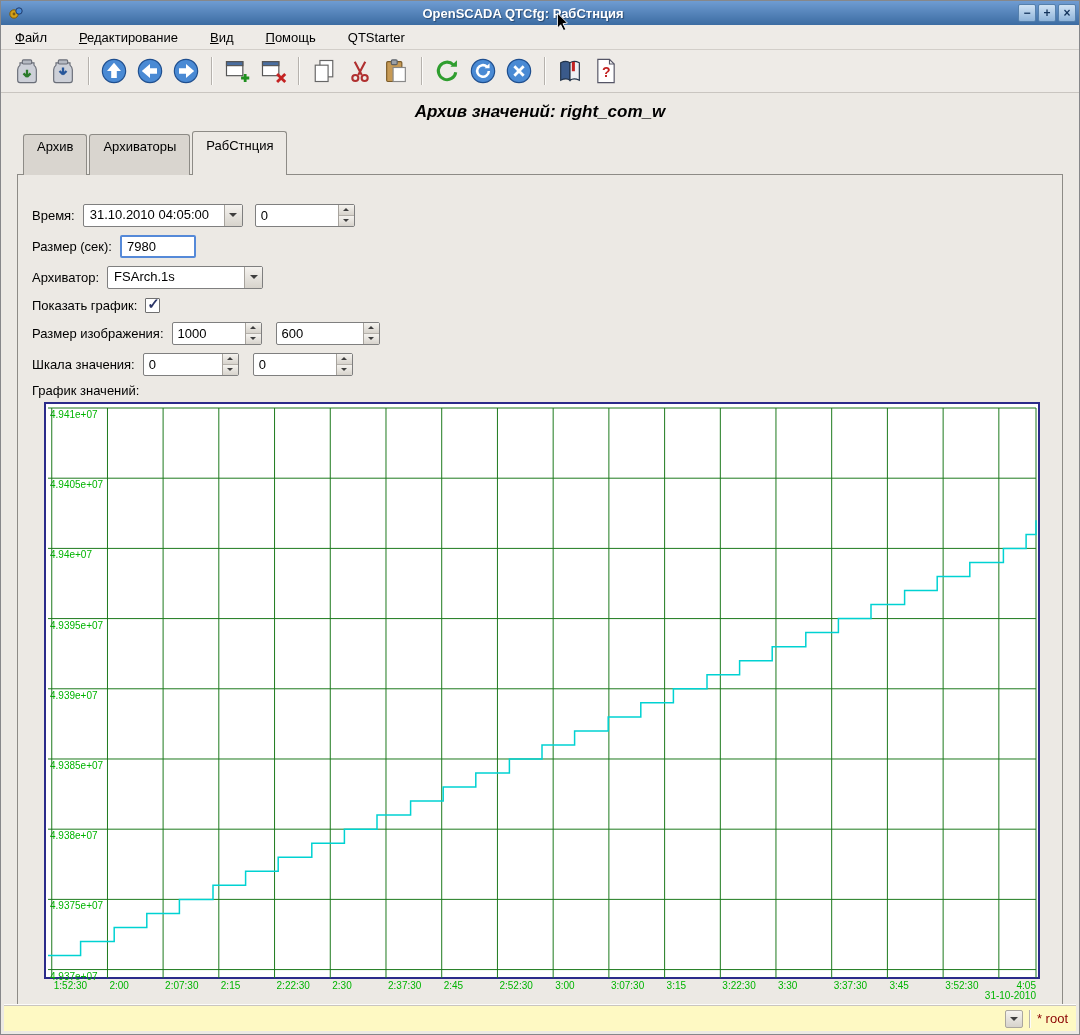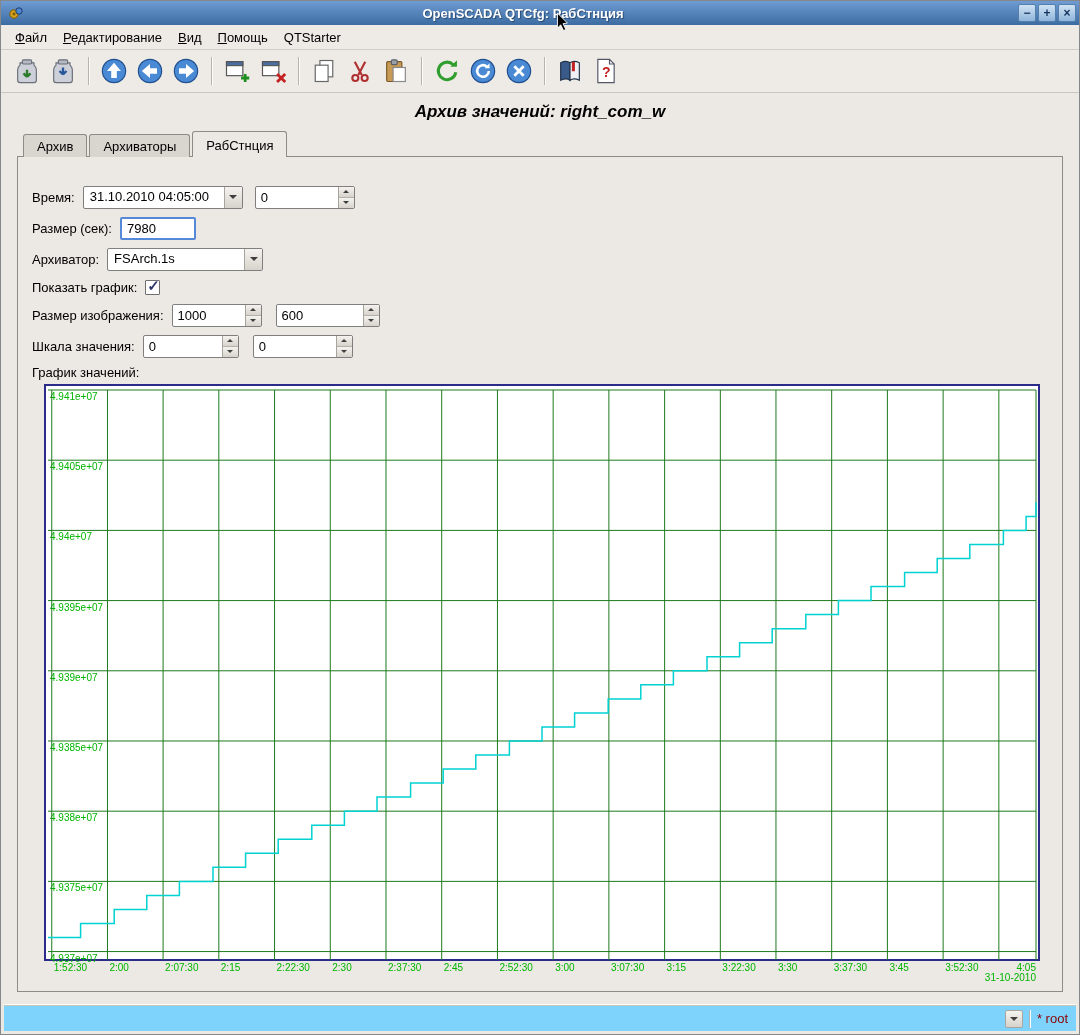--- a/index.html
+++ b/index.html
@@ -27,21 +27,21 @@
     background:linear-gradient(#cfe2f4,#8fb4da);
     border:1px solid #5580ac; border-radius:2px;
     color:#13335c; font-size:12px; font-weight:bold;
     display:flex; align-items:center; justify-content:center; cursor:default;
   }
 
   
   .menubar {
     height:25px; flex:0 0 25px;
     background:#eeebe7; border-bottom:1px solid #d2cec9;
-    display:flex; align-items:center; padding-left:6px;
+    display:flex; align-items:center; padding-left:6px;gap:16px;
   }
   .menu-item { display:inline-block; padding:3px 8px; }
   .menu-item::first-letter { text-decoration:underline; }
   .menu-item.no-accel::first-letter { text-decoration:none; }
 
   
   .toolbar {
     height:43px; flex:0 0 43px;
     background:#eeebe7; border-bottom:1px solid #c9c5c0;
     display:flex; align-items:center; padding:2px 8px;
@@ -51,21 +51,21 @@
     display:flex; align-items:center; justify-content:center; padding:0; border-radius:3px;
   }
   .tool-sep { width:1px; height:28px; background:#b6b2ad; box-shadow:1px 0 0 #fcfbf9; margin:0 7px; }
 
   
   .page { flex:1; position:relative; background:#ece9e4; }
   .page-title { text-align:center; font-weight:bold; font-style:italic; font-size:17px; margin:9px 0 9px; }
 
   .tabs { display:flex; margin-left:22px; position:relative; z-index:2; }
   .tab {
-    padding:4px 13px 3px; margin-right:2px; margin-top:3px;
+    padding:4px 13px 21px; margin-right:2px; margin-top:3px;
     background:#d9d5cf; border:1px solid #8d8b86; border-bottom:none;
     border-radius:3px 3px 0 0; font-size:13px;
   }
   .tab.active { background:#ece9e4; margin-top:0; padding-top:6px; padding-bottom:4px; }
 
   .tab-panel {
     margin:0 16px; border:1px solid #8d8b86; background:#ece9e4;
     position:relative; top:-1px; padding:28px 14px 14px; height:836px;
   }
 
@@ -103,21 +103,21 @@
   .graph-label-row { margin:4px 0 4px; }
 
   .chart { width:996px; height:577px; border:2px solid #2b2b8a; background:#ffffff; margin-left:12px; }
   .chart svg { display:block; }
 
   
   .statusbar {
     position:absolute; left:3px; right:3px; bottom:3px; height:26px;
     display:flex; align-items:center; justify-content:flex-end;
     border-top:1px solid #c9c5c0; box-shadow:0 -1px 0 #fcfbf9;
-    padding-right:8px; background:#7dd3fc;
+    padding-right:8px; background:#fef9c3;
   }
   .user-arrow-btn {
     width:18px; height:18px; display:flex; align-items:center; justify-content:center;
     border:1px solid #aaa69f; background:linear-gradient(#f5f3ef,#d7d3cc); border-radius:2px;
   }
   .user-arrow-btn::after { content:""; border:4px solid transparent; border-top-color:#3e3e3e; margin-top:4px; }
   .status-sep { width:1px; height:18px; background:#b6b2ad; box-shadow:1px 0 0 #fcfbf9; margin:0 7px 0 6px; }
   .user-label { color:#8b0000; font-size:13px; }
 
   .mouse-cursor { position:absolute; left:556px; top:12px; z-index:99; pointer-events:none; }

